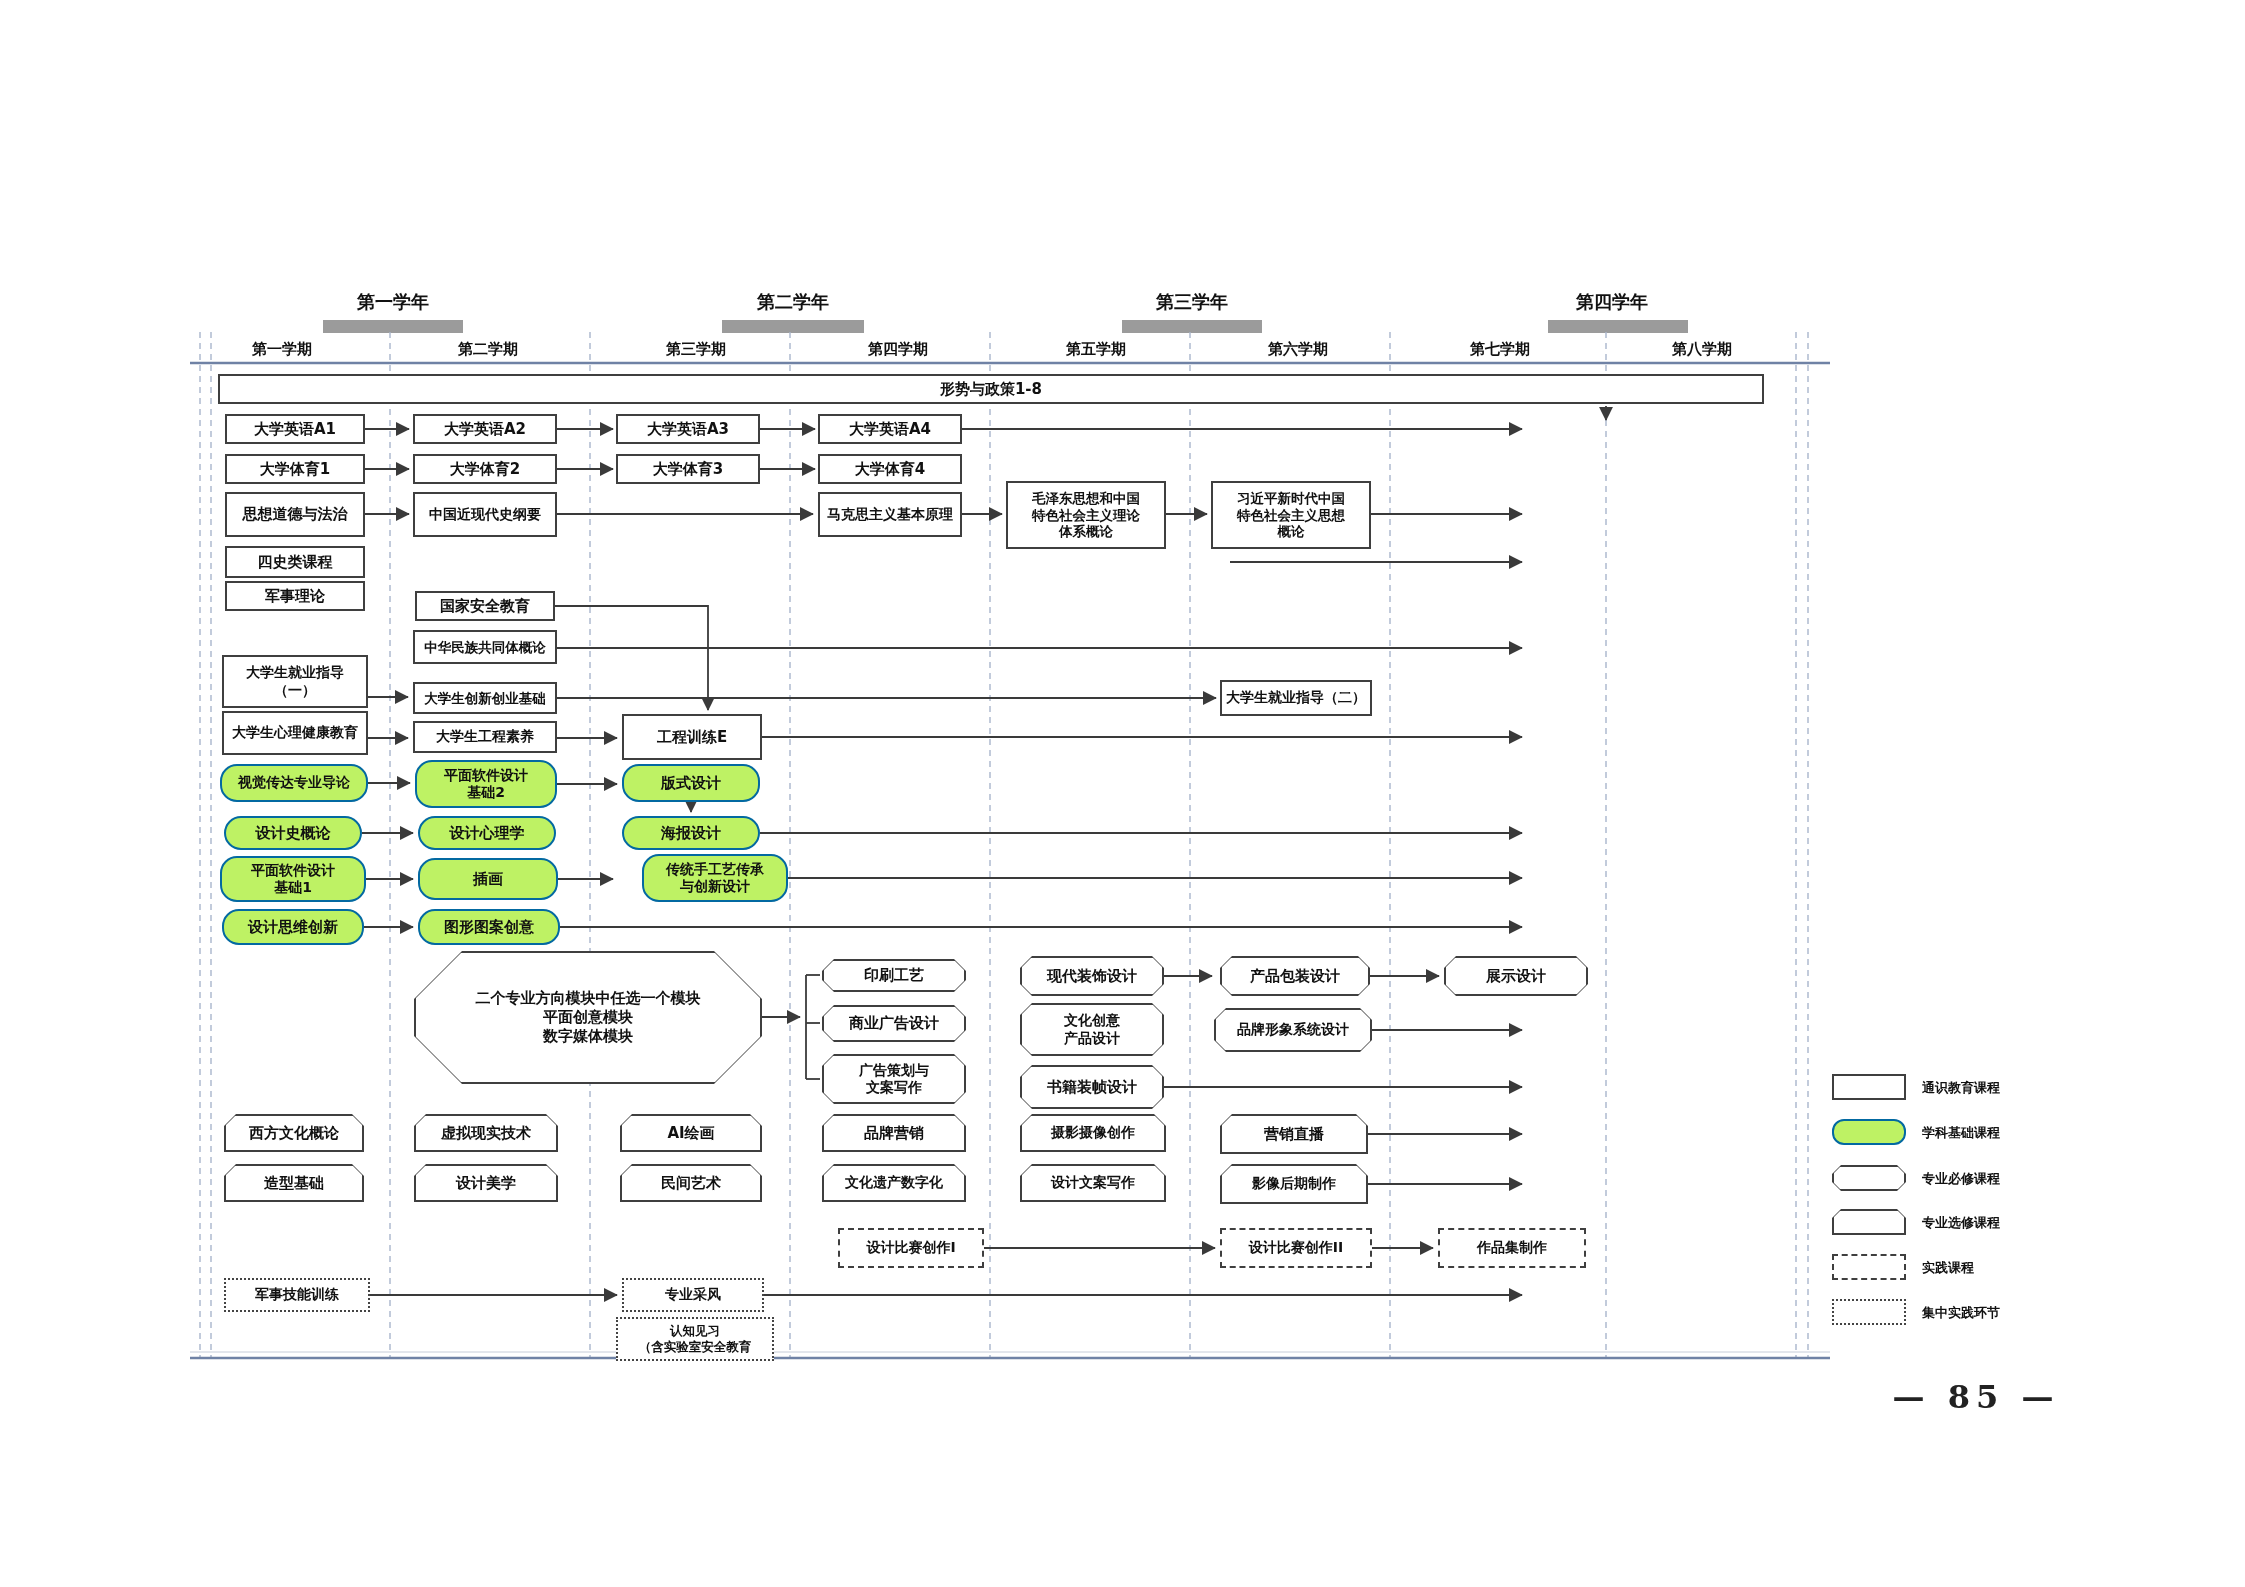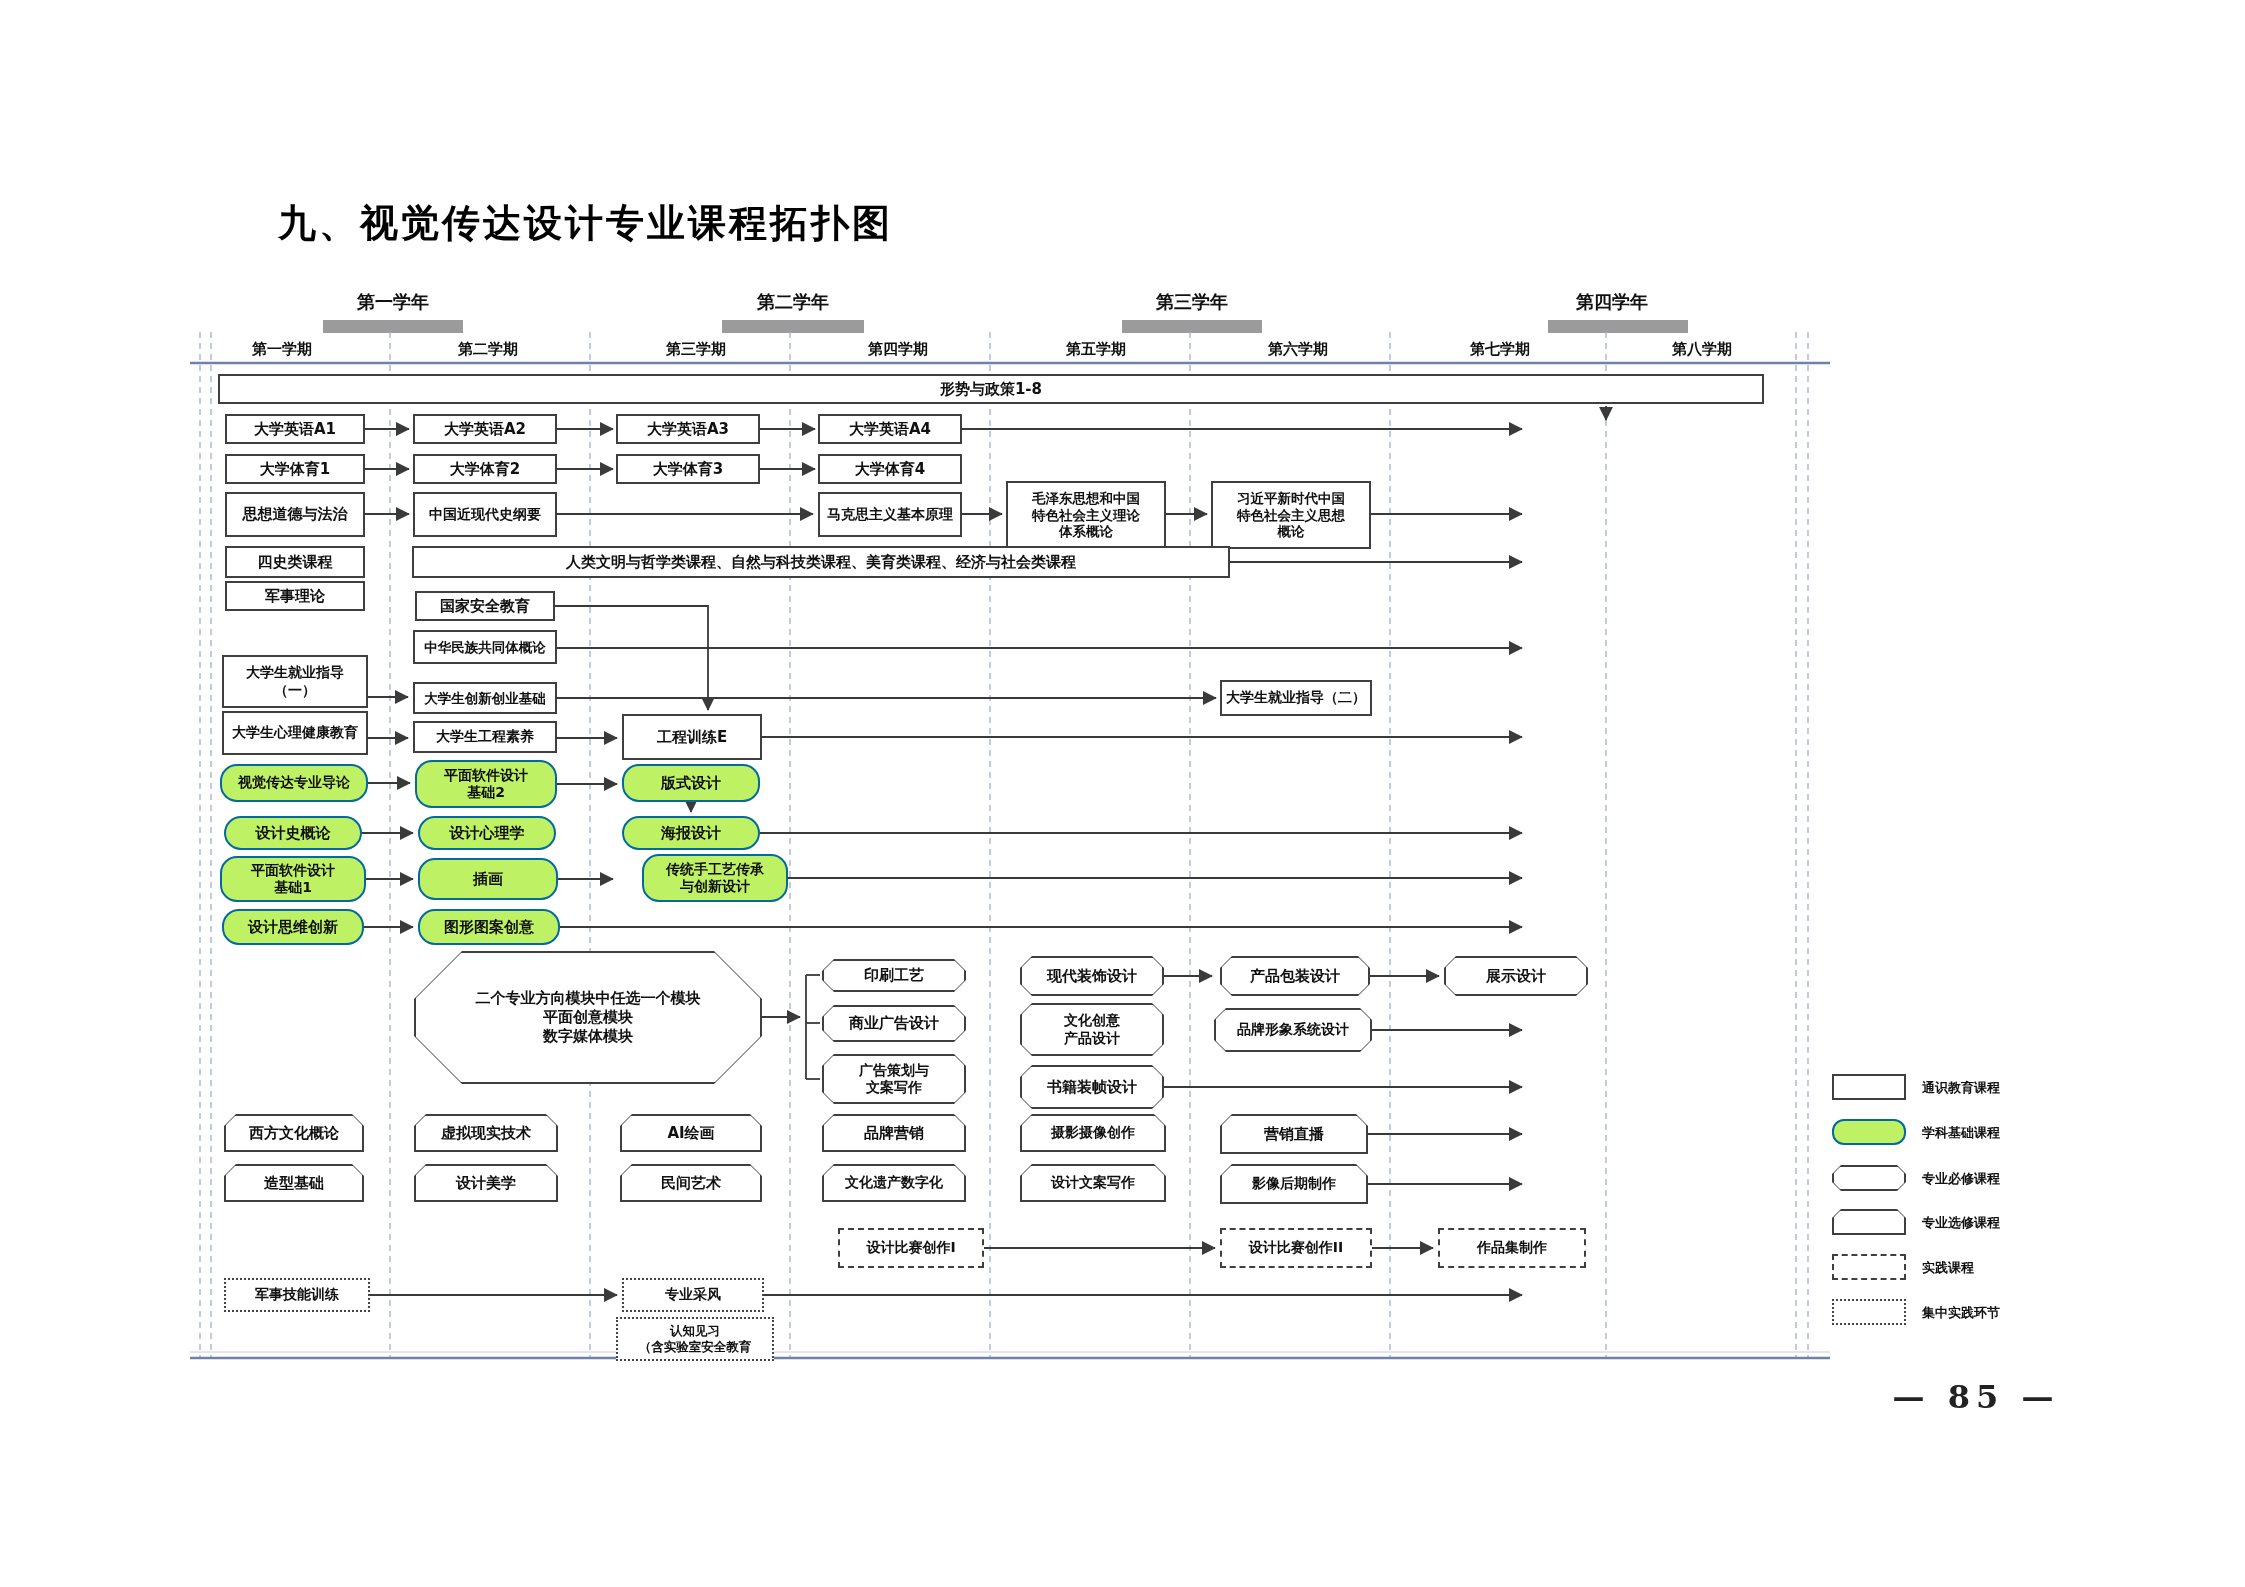--- a/index.html
+++ b/index.html
@@ -30,21 +30,20 @@
   .lgbox{position:absolute;left:1832px;width:74px;height:26px;}
   .lglab{position:absolute;left:1922px;font-size:13px;font-weight:bold;white-space:nowrap;}
   #pagenum{position:absolute;left:1976px;top:1378px;transform:translateX(-50%);
            font-family:"DejaVu Serif","Liberation Serif",serif;font-size:32px;color:#222;letter-spacing:6px;white-space:nowrap;font-weight:bold;}
 </style>
 </head>
 <body>
 
 <div id="page">
 
-  <div id="title">九、视觉传达设计专业课程拓扑图</div>
 
   <div class="yearlab" style="left:393px">第一学年</div>
   <div class="yearlab" style="left:793px">第二学年</div>
   <div class="yearlab" style="left:1192px">第三学年</div>
   <div class="yearlab" style="left:1612px">第四学年</div>
   <div class="yearbar" style="left:323px;width:140px"></div>
   <div class="yearbar" style="left:722px;width:142px"></div>
   <div class="yearbar" style="left:1122px;width:140px"></div>
   <div class="yearbar" style="left:1548px;width:140px"></div>
 
@@ -147,21 +146,20 @@
   <div class="nd r" style="left:225px;top:492px;width:140px;height:45px"><span>思想道德与法治</span></div>
   <div class="nd r f14" style="left:413px;top:492px;width:144px;height:45px"><span>中国近现代史纲要</span></div>
   <div class="nd r f14" style="left:818px;top:492px;width:144px;height:45px"><span>马克思主义基本原理</span></div>
   <div class="nd r f13" style="left:1006px;top:481px;width:160px;height:68px"><span>毛泽东思想和中国
 特色社会主义理论
 体系概论</span></div>
   <div class="nd r f13" style="left:1211px;top:481px;width:160px;height:68px"><span>习近平新时代中国
 特色社会主义思想
 概论</span></div>
   <div class="nd r" style="left:225px;top:546px;width:140px;height:32px"><span>四史类课程</span></div>
-  <div class="nd r" style="left:412px;top:546px;width:818px;height:32px"><span>人类文明与哲学类课程、自然与科技类课程、美育类课程、经济与社会类课程</span></div>
   <div class="nd r" style="left:225px;top:581px;width:140px;height:30px"><span>军事理论</span></div>
   <div class="nd r" style="left:415px;top:591px;width:140px;height:30px"><span>国家安全教育</span></div>
   <div class="nd r f13" style="left:413px;top:630px;width:144px;height:34px"><span>中华民族共同体概论</span></div>
   <div class="nd r f14" style="left:222px;top:655px;width:146px;height:53px"><span>大学生就业指导（一）</span></div>
   <div class="nd r f13" style="left:413px;top:682px;width:144px;height:32px"><span>大学生创新创业基础</span></div>
   <div class="nd r f14" style="left:222px;top:711px;width:146px;height:44px"><span>大学生心理健康教育</span></div>
   <div class="nd r f14" style="left:413px;top:721px;width:144px;height:32px"><span>大学生工程素养</span></div>
   <div class="nd r" style="left:622px;top:714px;width:140px;height:46px"><span>工程训练E</span></div>
   <div class="nd r f14" style="left:1220px;top:680px;width:152px;height:36px"><span>大学生就业指导（二）</span></div>
 

